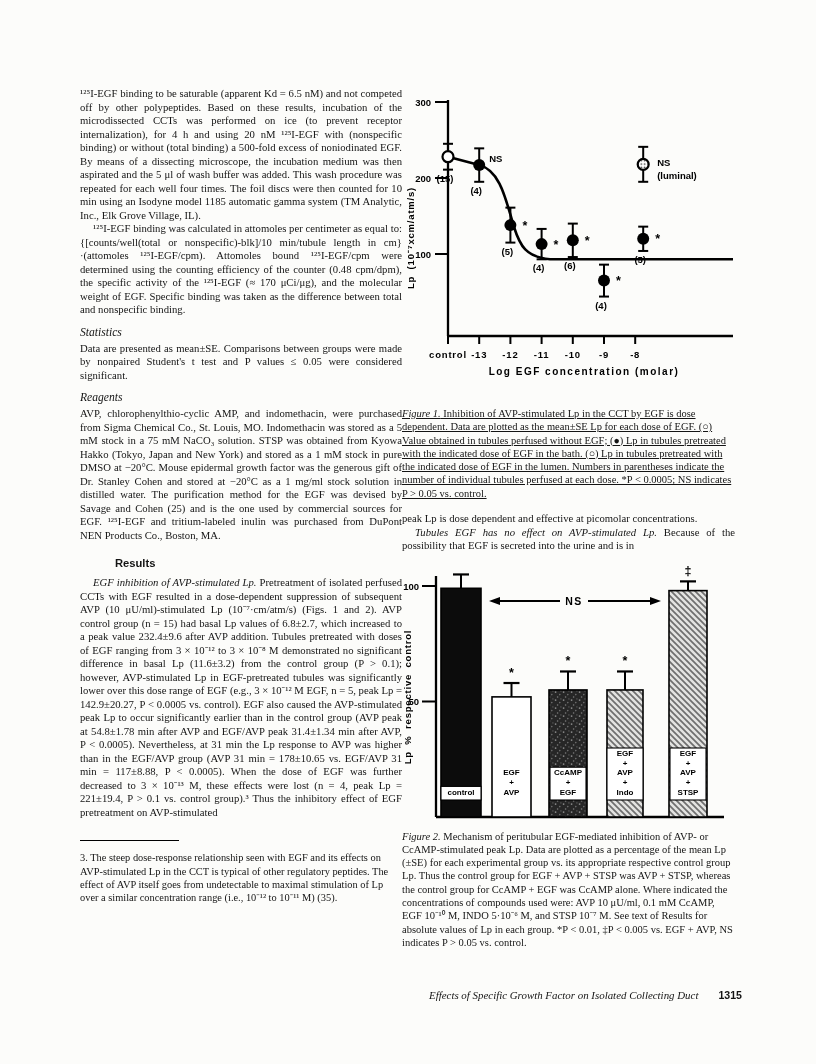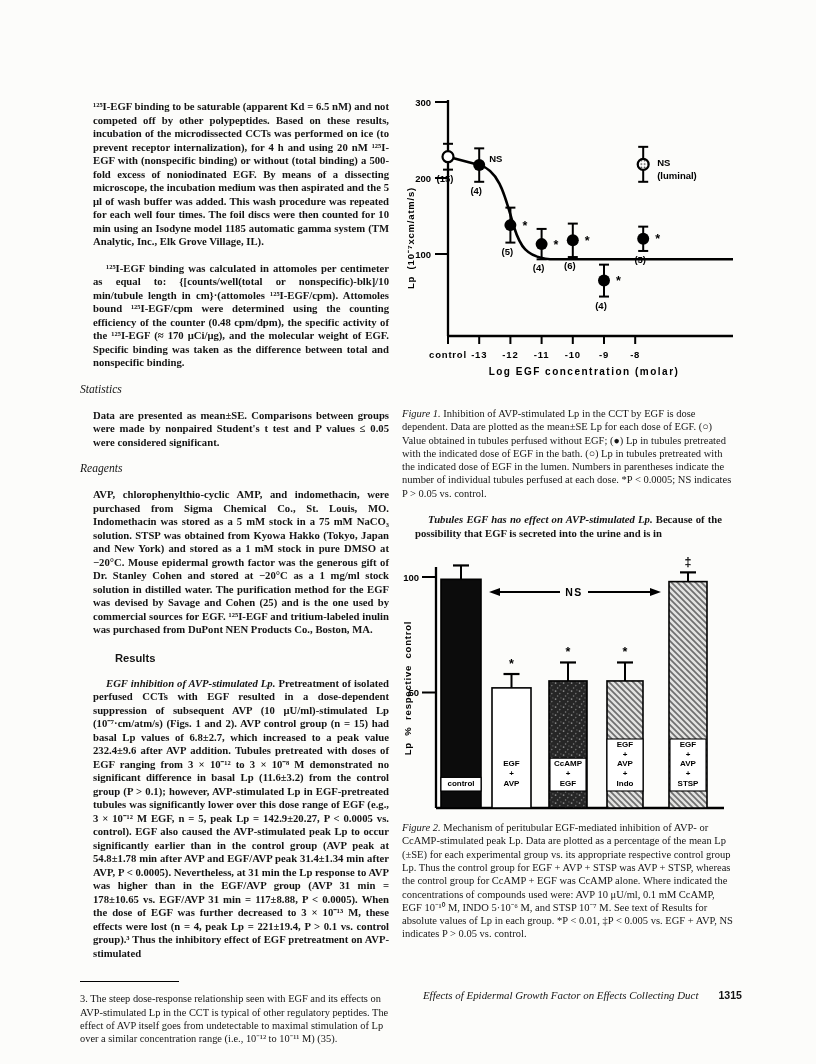--- a/index.html
+++ b/index.html
@@ -1,29 +1,29 @@
 <!DOCTYPE html>
 <html><head>
 <meta charset="utf-8">
 <style>
   html,body{margin:0;padding:0;background:#9a9a9a;}
   .page{position:relative;width:816px;height:1064px;background:#fcfcfa;overflow:hidden;
         font-family:"Liberation Serif",serif;color:#141414;}
   .col-left{position:absolute;left:80px;top:87px;width:322px;}
   .col-right{position:absolute;left:402px;top:88px;width:333px;}
-  p.body{font-size:10.7px;line-height:13.5px;text-align:justify;margin:13px;hyphens:none;font-weight:bold;}
+  p.body{font-size:10.7px;line-height:13.5px;text-align:justify;margin:0;hyphens:none;}
   p.indent{text-indent:13px;}
   .subhead{font-size:11.6px;font-style:italic;font-weight:normal;margin:9px 0 3px 0;}
   .results-head{font-family:"Liberation Sans",sans-serif;font-size:11.2px;font-weight:bold;
                 margin:15px 0 7px 0;padding-left:35px;}
   .ital{font-style:italic;}
   .fnrule{border:none;border-top:1.2px solid #000;width:99px;margin:21px 0 8px 0;}
   p.fn{font-size:10.4px;line-height:13.2px;}
   p.caption{font-size:10.5px;line-height:13.3px;text-align:left;margin:0;}
-  .cap1{margin-top:19px !important;}
+  .cap1{margin-top:19px !important;text-decoration:underline;}
   .cap2{margin-top:6px !important;}
   .afterfig{margin-top:12px !important;}
   svg{display:block;}
   #fig2{margin-top:9px;}
   .axt{font:bold 9.5px "Liberation Sans",sans-serif;fill:#000;}
   .axl{font:bold 10px "Liberation Sans",sans-serif;fill:#000;letter-spacing:1.5px;}
   .ayl{font:bold 9.5px "Liberation Sans",sans-serif;fill:#000;letter-spacing:0.8px;word-spacing:3px;}
   .star{font:bold 12.5px "Liberation Sans",sans-serif;fill:#000;}
   .barlab{font:bold 8px "Liberation Sans",sans-serif;fill:#000;}
   .nstxt{font:bold 10.5px "Liberation Sans",sans-serif;fill:#000;letter-spacing:1.5px;}
@@ -125,20 +125,21 @@
         <line x1="241.2" y1="58.84" x2="241.2" y2="93.80000000000001" stroke="#000" stroke-width="2"></line>
         <line x1="236.2" y1="58.84" x2="246.2" y2="58.84" stroke="#000" stroke-width="2"></line>
         <line x1="236.2" y1="93.80000000000001" x2="246.2" y2="93.80000000000001" stroke="#000" stroke-width="2"></line>
         <circle cx="241.2" cy="76.32" r="5.5" fill="url(#dotfill)" stroke="#000" stroke-width="2.2"></circle>
         <text x="255.2" y="78.32" class="axt">NS</text>
         <text x="255.2" y="91.32" class="axt">(luminal)</text>
       </svg>
 
     <p class="caption cap1"><span class="ital">Figure 1.</span><span> Inhibition of AVP-stimulated Lp in the CCT by EGF is dose dependent. Data are plotted as the mean±SE Lp for each dose of EGF. (○) Value obtained in tubules perfused without EGF; (●) Lp in tubules pretreated with the indicated dose of EGF in the bath. (○) Lp in tubules pretreated with the indicated dose of EGF in the lumen. Numbers in parentheses indicate the number of individual tubules perfused at each dose. *P &lt; 0.0005; NS indicates P &gt; 0.05 vs. control.</span></p>
 
+    <p class="body afterfig">peak Lp is dose dependent and effective at picomolar concentrations.</p>
     <p class="body indent"><span class="ital">Tubules EGF has no effect on AVP-stimulated Lp.</span> <span>Because of the possibility that EGF is secreted into the urine and is in</span></p>
 
     <svg id="fig2" width="333" height="262" viewBox="0 0 333 262">
       <defs>
         <pattern id="hatch" width="6" height="6" patternUnits="userSpaceOnUse">
           <rect width="6" height="6" fill="#e3e3e1"></rect>
           <path d="M-1,-1 L7,7 M-1,5 L1,7 M5,-1 L7,1" stroke="#6f6f6f" stroke-width="1.7"></path>
         </pattern>
         <pattern id="speck" width="8" height="8" patternUnits="userSpaceOnUse">
           <rect width="8" height="8" fill="#262626"></rect>
@@ -199,16 +200,16 @@
         <path d="M87 39 L98 35 L98 43 Z" fill="#000"></path>
         <path d="M259 39 L248 35 L248 43 Z" fill="#000"></path>
         <text x="172" y="43" text-anchor="middle" class="nstxt">NS</text>
       </svg>
 
     <p class="caption cap2"><span class="ital">Figure 2.</span><span> Mechanism of peritubular EGF-mediated inhibition of AVP- or CcAMP-stimulated peak Lp. Data are plotted as a percentage of the mean Lp (±SE) for each experimental group vs. its appropriate respective control group Lp. Thus the control group for EGF + AVP + STSP was AVP + STSP, whereas the control group for CcAMP + EGF was CcAMP alone. Where indicated the concentrations of compounds used were: AVP 10 μU/ml, 0.1 mM CcAMP, EGF 10⁻¹⁰ M, INDO 5·10⁻⁶ M, and STSP 10⁻⁷ M. See text of Results for absolute values of Lp in each group. *P &lt; 0.01, ‡P &lt; 0.005 vs. EGF + AVP, NS indicates P &gt; 0.05 vs. control.</span></p>
 
   </div>
 
   <div class="footer">
-    <span class="ital">Effects of Epidermal Growth Factor on Effects Collecting Duct</span><span class="pagenum">1315</span>
+    <span class="ital">Effects of Specific Growth Factor on Isolated Collecting Duct</span><span class="pagenum">1315</span>
   </div>
 
 </div>
 
 </body></html>

